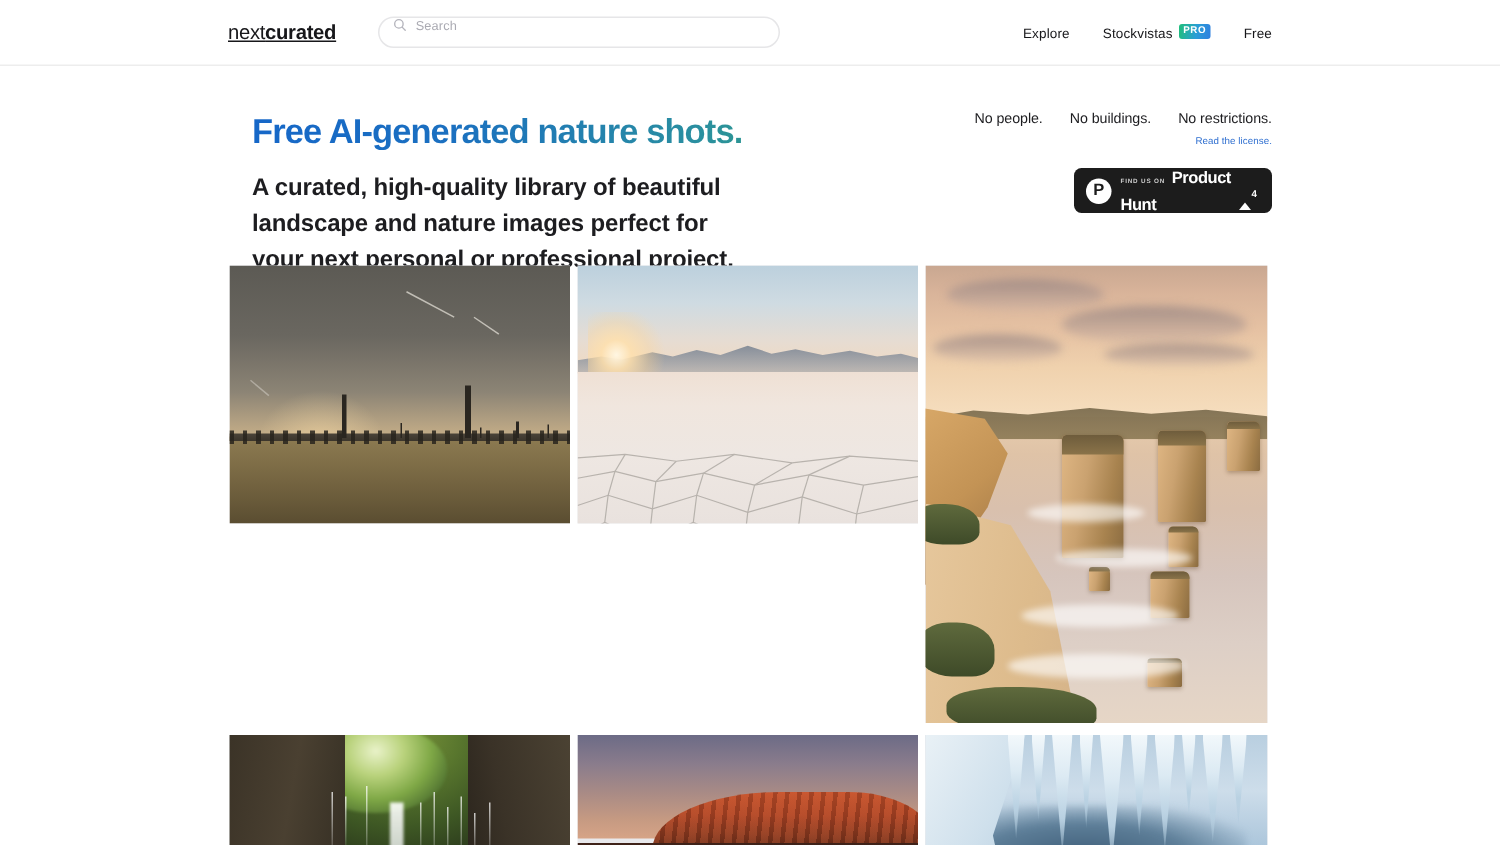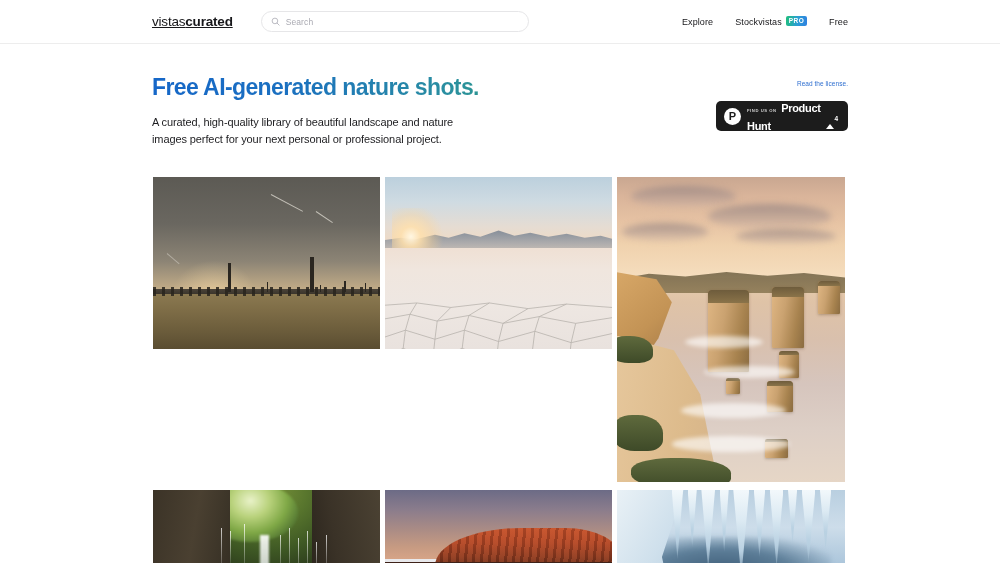--- a/index.html
+++ b/index.html
@@ -30,21 +30,21 @@
   }
   .logo b { font-weight: 700; }
 
   .search-wrap {
     margin-left: 28px;
     width: 268px;
     height: 21px;
     border: 1px solid #e6e6e8;
     border-radius: 11px;
     display: flex;
-    align-items: center;
+    align-items: flex-start;
     padding: 0 9px;
     background: #fff;
   }
   .search-icon { flex: 0 0 auto; display: block; margin-right: 6px; }
   .search-input {
     border: none;
     outline: none;
     font-family: "Liberation Sans", sans-serif;
     font-size: 8.5px;
     color: #4a4a52;
@@ -82,38 +82,39 @@
     line-height: 1;
     position: relative;
     top: -0.5px;
   }
 
   
   .hero {
     padding: 0 152px;
     position: relative;
     height: 128px;
+    margin-left: 16px;
   }
   .hero-left { position: absolute; left: 152px; top: 30px; width: 480px; }
   .headline {
     font-size: 23px;
     font-weight: 700;
     letter-spacing: -0.6px;
     line-height: 1.15;
     background: linear-gradient(92deg, #1667c8 0%, #1b70c0 28%, #2a8fa0 62%, #33a56d 88%, #35ab63 100%);
     -webkit-background-clip: text;
     background-clip: text;
     color: transparent;
     -webkit-text-fill-color: transparent;
     white-space: nowrap;
   }
   .subhead {
     margin-top: 14px;
-    font-size: 11px;
-    font-weight: 400;
+    font-size: 16px;
+    font-weight: 700;
     line-height: 1.5;
     color: #1d1d20;
     letter-spacing: -0.1px;
     max-width: 330px;
   }
 
   .hero-right {
     position: absolute;
     right: 152px;
     top: 30px;
@@ -392,21 +393,21 @@
   .icicle {
     position:absolute; top:0;
     background: linear-gradient(180deg,#f2f8fb 0%, #dceaf3 35%, #b9d1e2 70%, rgba(160,190,210,.25) 100%);
     clip-path: polygon(0% 0%, 100% 0%, 50% 100%);
   }
 </style>
 </head>
 <body>
 
 <div class="header">
-  <a class="logo" href="#"><span>vistas</span><b>curated</b></a>
+  <a class="logo" href="#"><span>next</span><b>curated</b></a>
 
   <div class="search-wrap">
     <svg class="search-icon" width="9" height="9" viewBox="0 0 16 16">
       <circle cx="7" cy="7" r="5" fill="none" stroke="#b4b4bc" stroke-width="1.6"></circle>
       <line x1="10.8" y1="10.8" x2="14.5" y2="14.5" stroke="#b4b4bc" stroke-width="1.6" stroke-linecap="round"></line>
     </svg>
     <input class="search-input" type="text" placeholder="Search" style="">
   </div>
 
   <nav class="nav">
@@ -423,20 +424,25 @@
   </nav>
 </div>
 
 <div class="hero">
   <div class="hero-left">
     <h1 class="headline">Free AI-generated nature shots.</h1>
     <p class="subhead">A curated, high-quality library of beautiful landscape and nature images perfect for your next personal or professional project.</p>
   </div>
 
   <div class="hero-right">
+    <div class="claims">
+      <span>No people.</span>
+      <span>No buildings.</span>
+      <span>No restrictions.</span>
+    </div>
     <a class="license-link" href="#">Read the license.</a>
 
     <a class="ph-badge" href="#">
       <span class="ph-logo">P</span>
       <span class="ph-text">
         <span class="ph-kicker">FIND US ON</span>
         <span class="ph-name">Product Hunt</span>
       </span>
       <span class="ph-votes">
         <span class="ph-caret"></span>

